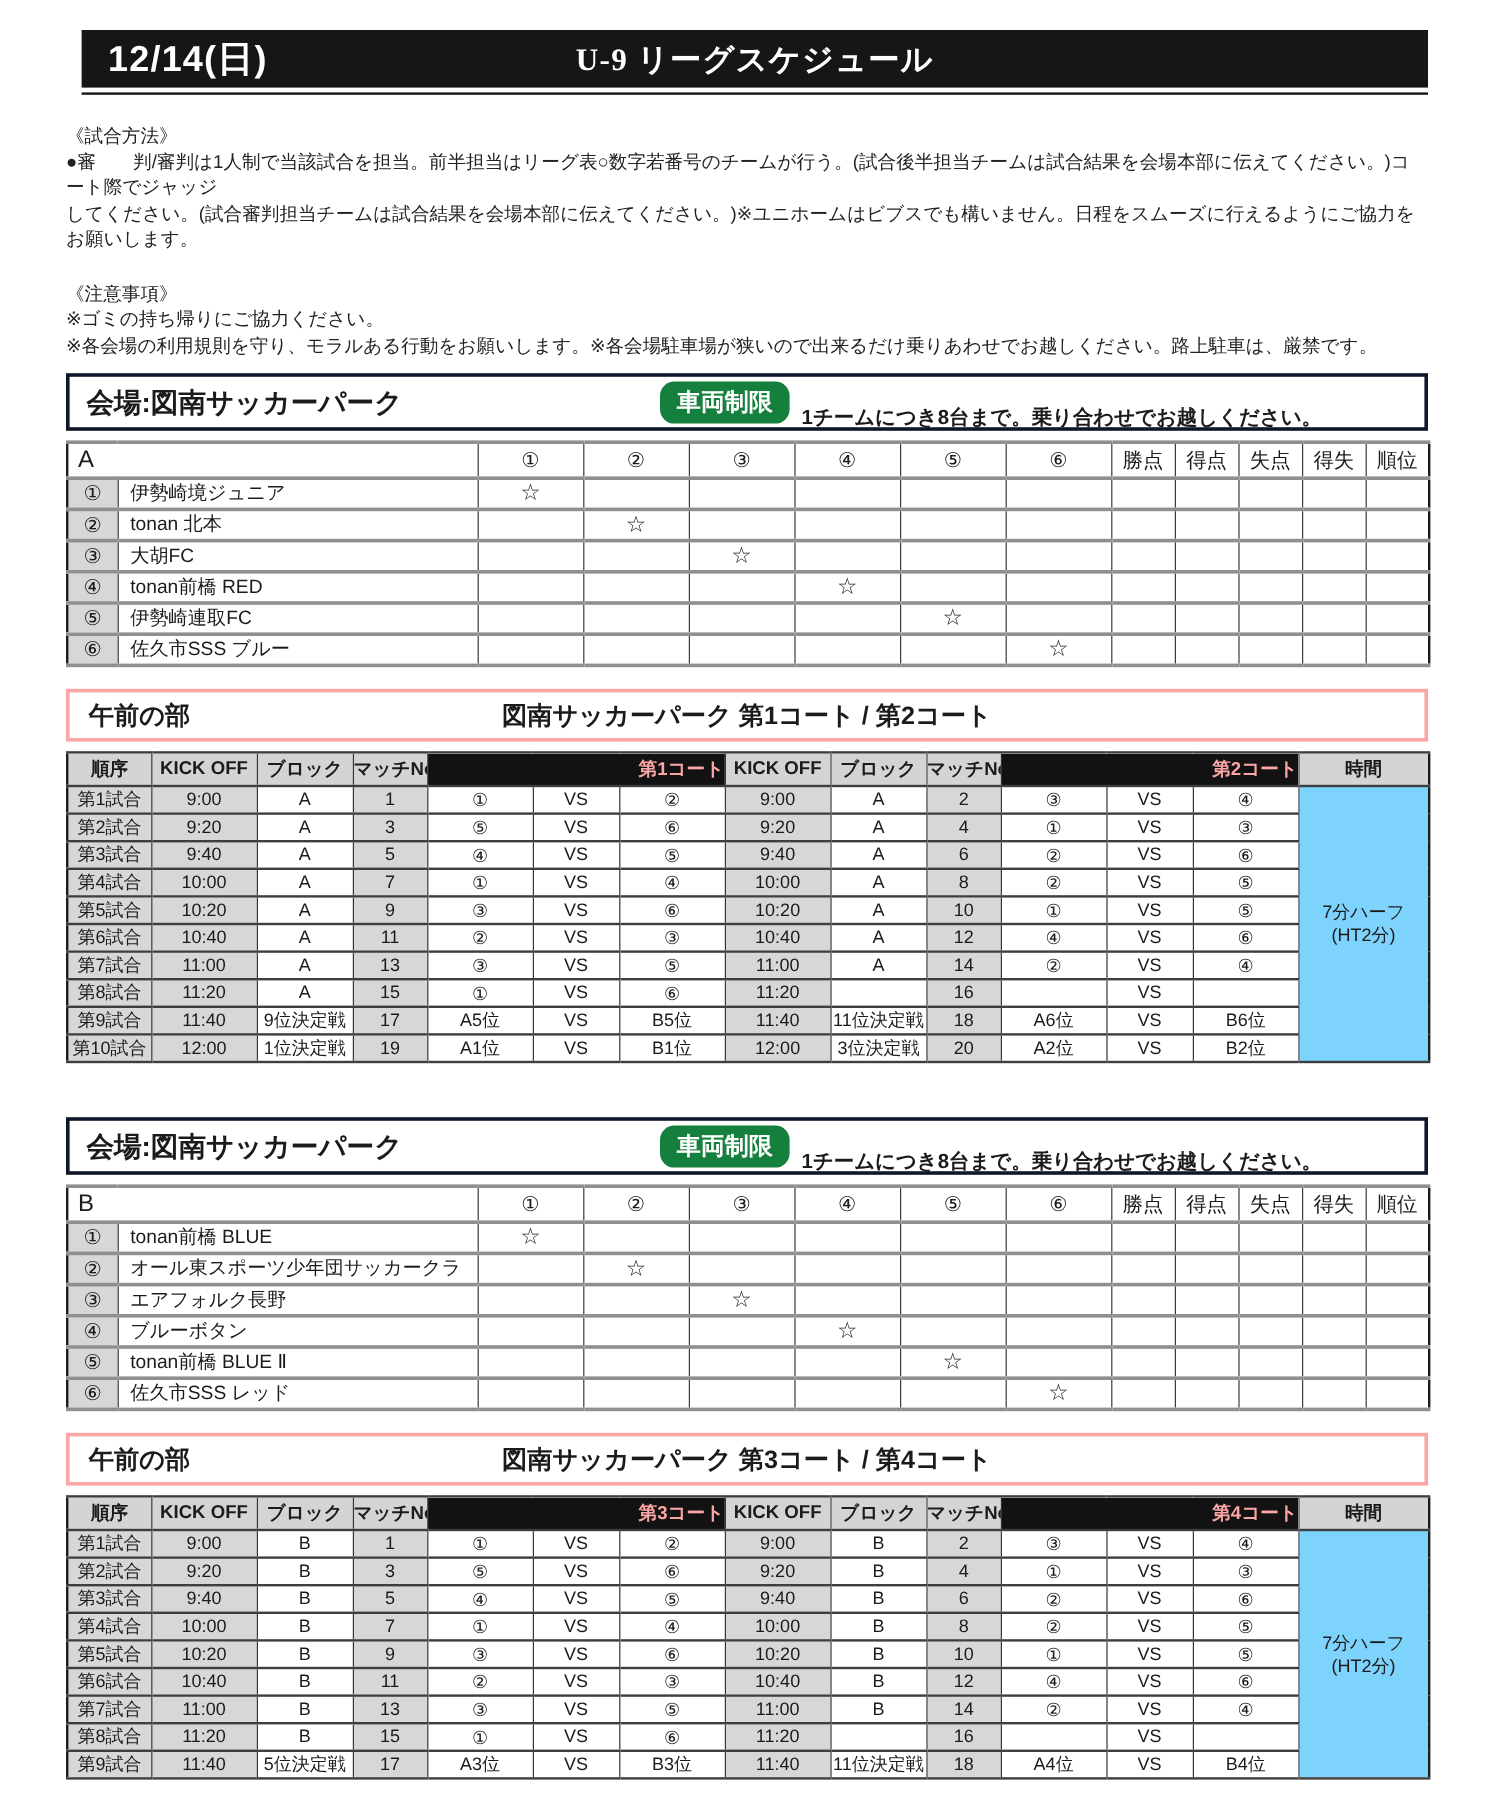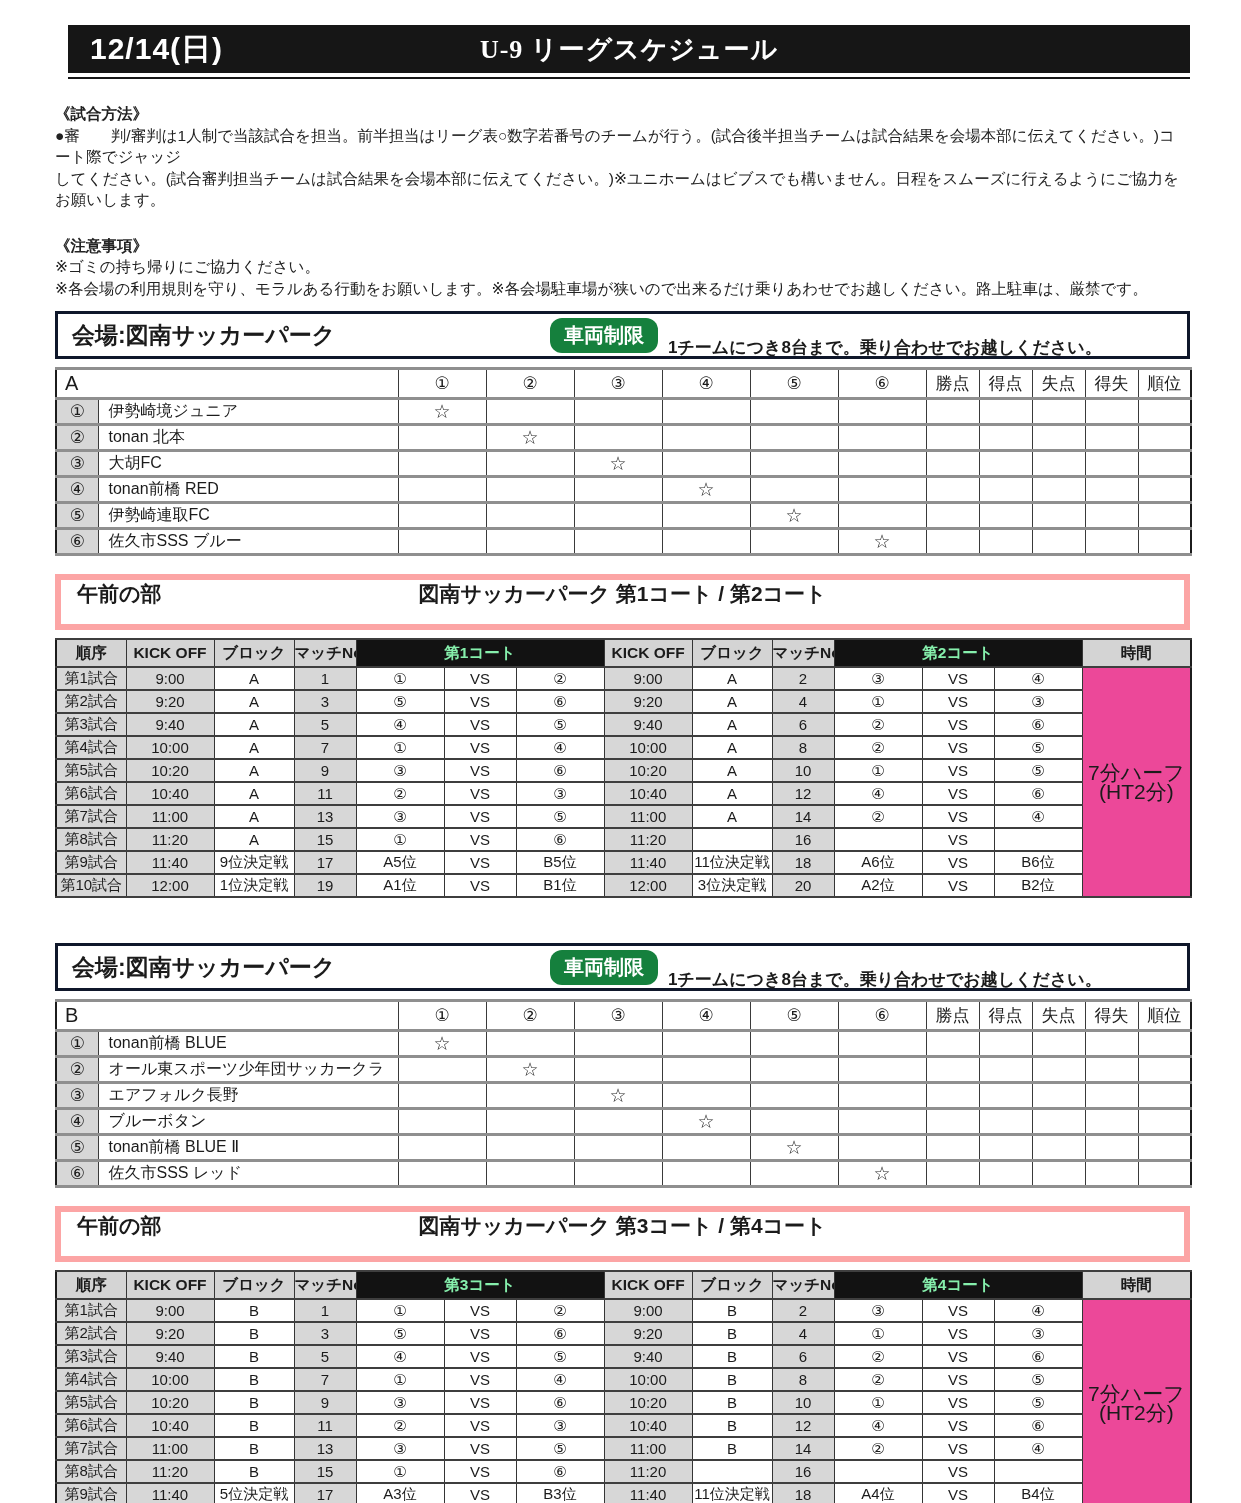--- a/index.html
+++ b/index.html
@@ -16,38 +16,38 @@
   .header-bar {
     margin-left:13px; height:48px; background:#161616; color:#ffffff;
     display:flex; align-items:center; position:relative;
   }
   .header-date { font-size:30px; font-weight:bold; padding-left:22px; letter-spacing:1px; z-index:2; }
   .header-title { position:absolute; left:0; right:0; text-align:center; font-size:26px; font-weight:bold; letter-spacing:1px;font-family:Liberation Serif, serif; }
   .header-underline { margin-left:13px; margin-top:4px; height:2px; background:#161616; }
 
   
   .rules { margin-top:22px; font-size:15.5px; line-height:21.5px; color:#222; }
-  .rules .hd { font-weight:bold;margin-top:24px; }
+  .rules .hd { font-weight:normal;margin-top:24px; }
 
   
   .venue-box {
     margin-top:12px; border:3px solid #0f172a; height:48px;
     display:flex; align-items:center; padding:0 14px; background:#fff;
   }
   .venue-label { font-size:23px; font-weight:bold; width:478px; white-space:nowrap; }
   .badge {
     background:#15803d; color:#fff; font-size:20px; font-weight:bold;
     border-radius:12px; padding:4px 14px; white-space:nowrap; flex:0 0 auto;
   }
   .restriction { font-size:17px; font-weight:bold; margin-left:10px; white-space:nowrap;margin-top:24px; }
 
   
   .session-box {
-    margin-top:18px; border:6px solid #fca5a5; height:56px;
-    display:flex; padding:0 16px; position:relative;
+    margin-top:18px; border:3px solid #fca5a5; height:44px;
+    display:flex; align-items:center; padding:0 16px; position:relative;
   }
   .session-label { font-size:21px; font-weight:bold; z-index:2; }
   .session-title { position:absolute; left:0; right:0; text-align:center; font-size:21px; font-weight:bold; }
 
   
   table { border-collapse:collapse; table-layout:fixed; width:1135px; margin-top:8px; }
   td, th { overflow:hidden; white-space:nowrap; text-align:center; font-weight:normal; padding:0; }
 
   
   .standings { border:2px solid #1c1c1c; }
@@ -56,24 +56,24 @@
   .standings tbody td { height:26px; }
   .standings .blk-cell { text-align:left; padding-left:8px; font-size:20px; }
   .standings .num-cell { background:#d7d7d7; font-size:17px; }
   .standings .name-cell { text-align:left; padding-left:10px; font-size:16px; }
   .standings .star { font-size:19px; line-height:1; }
 
   
   .schedule { border:2px solid #1c1c1c; }
   .schedule th, .schedule td { border-left:1px solid #353535; border-right:1px solid #353535; border-top:2px solid #3e3e3e; border-bottom:2px solid #3e3e3e; font-size:15px; }
   .schedule thead th { height:28px; background:#d4d4d4; font-weight:bold; font-size:15.5px; }
-  .schedule thead th.court { background:#121212; color:#86efac; }
+  .schedule thead th.court { background:#121212; color:#fca5a5;text-align:right; }
   .schedule tbody td { height:23px; background:#ffffff; }
   .schedule tbody td.g { background:#d7d7d7; }
-  .schedule .time-cell { font-size:21px; line-height:19px; background:#ec4899; }
+  .schedule .time-cell { font-size:15px; line-height:19px; background:#7dd3fc; }
 </style>
 </head>
 <body>
 
 <div class="page">
 
   <div class="header-bar">
     <span class="header-date">12/14(日)</span>
     <span class="header-title">U-9 リーグスケジュール</span>
   </div>

